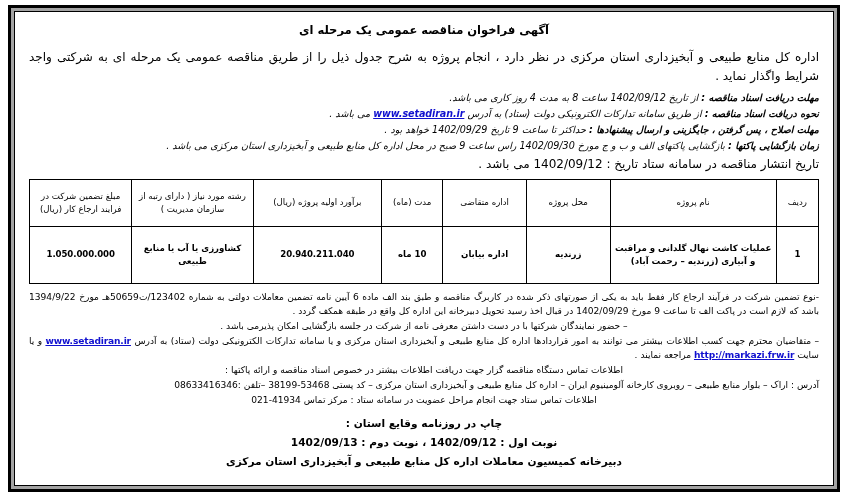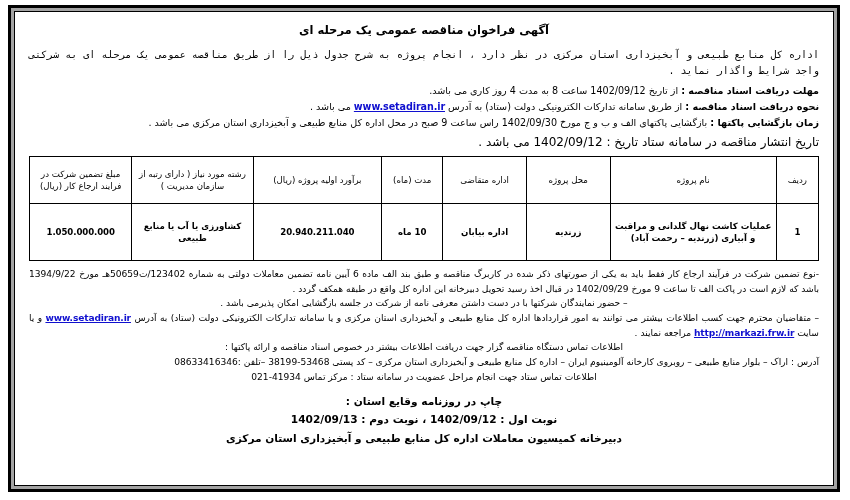--- a/index.html
+++ b/index.html
@@ -51,37 +51,37 @@
     text-align: center;
     font-weight: bold;
     font-size: 11.5px;
     letter-spacing: -0.2px;
     margin: 6px 0 10px 0;
     line-height: 1.2;
   }
 
   
   .intro {
-    font-size: 10px;
+    font-size: 12px;
     line-height: 1.62;
     text-align: justify;
     text-align-last: right;
     margin: 0 0 3px 0;
     letter-spacing: -0.1px;
-    font-family: Liberation Mono, monospace;
   }
 
   
   .info-line {
     font-size: 9.6px;
     line-height: 1.68;
     text-align: right;
     margin: 0;
     letter-spacing: -0.1px;
     white-space: nowrap;
+    font-style: italic;
   }
   .info-line .lbl {
     font-weight: bold;
   }
   .info-line.wrapline {
     white-space: normal;
     text-align: justify;
     text-align-last: right;
   }
   .note-line {
@@ -183,20 +183,24 @@
         <span>از تاریخ 1402/09/12 ساعت 8 به مدت 4 روز کاری می باشد.</span>
       </p>
 
       <p class="info-line">
         <span class="lbl">نحوه دریافت اسناد مناقصه :</span>
         <span>از طریق سامانه تدارکات الکترونیکی دولت (ستاد) به آدرس</span>
         <a class="link" href="#">www.setadiran.ir</a>
         <span>می باشد .</span>
       </p>
 
+      <p class="info-line">
+        <span class="lbl">مهلت اصلاح ، پس گرفتن ، جایگزینی و ارسال پیشنهادها :</span>
+        <span>حداکثر تا ساعت 9 تاریخ 1402/09/29 خواهد بود .</span>
+      </p>
 
       <p class="info-line wrapline">
         <span class="lbl">زمان بازگشایی پاکتها :</span>
         <span>بازگشایی پاکتهای الف و ب و ج مورخ 1402/09/30 راس ساعت 9 صبح در محل اداره کل منابع طبیعی و آبخیزداری استان مرکزی می باشد .</span>
       </p>
 
       <p class="note-line">تاریخ انتشار مناقصه در سامانه ستاد تاریخ : 1402/09/12 می باشد .</p>
 
       <table class="tender">
         <thead>

